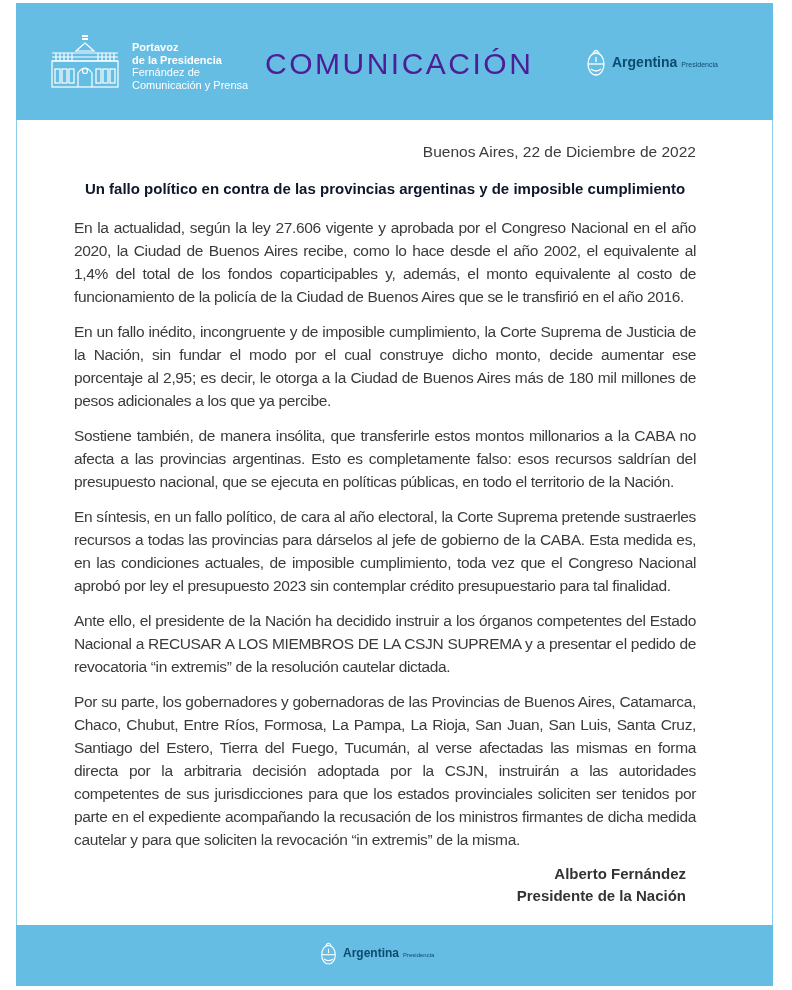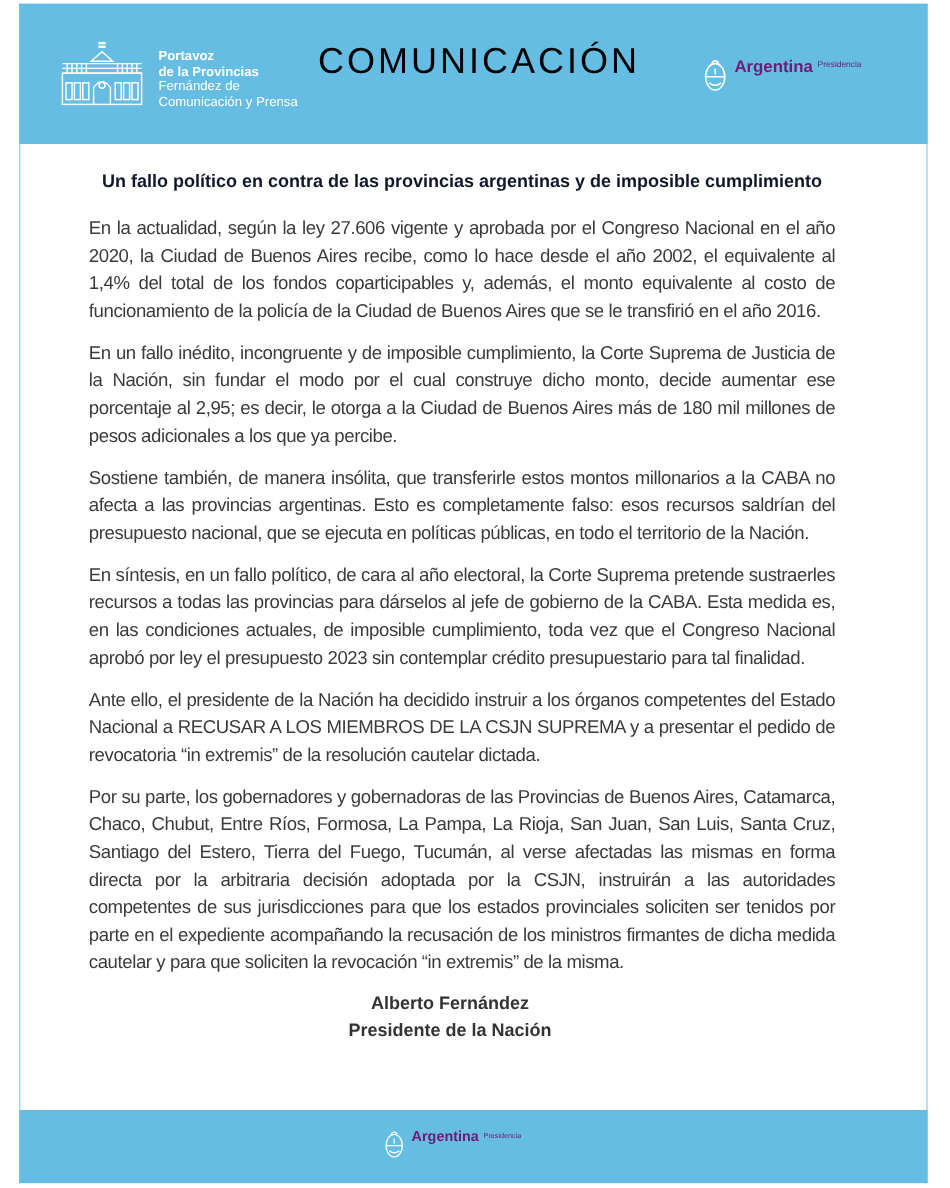--- a/index.html
+++ b/index.html
@@ -4,35 +4,35 @@
   <style>
     html, body { margin: 0; padding: 0; background: #ffffff; }
     body { width: 792px; height: 990px; position: relative; overflow: hidden; font-family: "Liberation Sans", sans-serif; }
     .frame { position: absolute; left: 16px; top: 3px; width: 757px; height: 983px; background: #ffffff; border-left: 1px solid #8ccde9; border-right: 1px solid #8ccde9; box-sizing: border-box; }
     .header { position: absolute; left: 16px; top: 3px; width: 757px; height: 117px; background: #66bde3; }
     .footer { position: absolute; left: 16px; top: 925px; width: 757px; height: 61px; background: #66bde3; }
     .logo-building { position: absolute; left: 34px; top: 30px; width: 70px; height: 56px; }
     .portavoz { position: absolute; left: 116px; top: 38px; color: #ffffff; font-size: 11px; line-height: 12.5px; }
     .portavoz .b { font-weight: bold; display: block; }
     .portavoz .r { display: block; font-weight: normal; }
-    .comunicacion { position: absolute; left: 249px; top: 32px; color: #000000; font-size: 30px; letter-spacing: 2.5px; font-weight: normal; line-height: 34px; }
-    .arg-logo { position: absolute; display: flex; color: #701a75; }
+    .comunicacion { position: absolute; left: 249px; top: 44px; color: #4c1d95; font-size: 30px; letter-spacing: 2.5px; font-weight: normal; line-height: 34px; }
+    .arg-logo { position: absolute; display: flex; align-items: center; color: #0c4a6e; }
     .arg-logo .shield { width: 20px; height: 30px; margin-right: 6px; }
     .arg-logo .name { font-weight: bold; font-size: 14px; }
     .arg-logo .sub { font-size: 7px; margin-left: 4px; margin-top: 4px; }
     .arg-header { left: 570px; top: 44px; }
     .arg-footer { left: 320px; top: 940px; }
     .arg-footer .shield { width: 17px; height: 26px; }
     .arg-footer .name { font-size: 12px; }
     .arg-footer .sub { font-size: 6px; }
     .content { position: absolute; left: 74px; top: 140px; width: 622px; color: #3b3b3b; font-size: 15.5px; line-height: 23px; }
     .date { text-align: right; margin: 0 0 14px 0; font-size: 15.5px; }
     .title { text-align: center; font-weight: bold; margin: 0 0 16px 0; font-size: 15px; color: #0f172a; }
     .para { text-align: justify; margin: 12px 0 12px 0; letter-spacing: -0.35px; }
-    .signature { position: absolute; right: 0; text-align: center; font-weight: bold; color: #333333; font-size: 15px; line-height: 22px; }
+    .signature { position: absolute; right: 0; text-align: right; font-weight: bold; color: #333333; font-size: 15px; line-height: 22px; }
   </style>
 </head>
 <body>
 
 <div class="frame"></div>
 
 <div class="header">
   <svg class="logo-building" viewBox="0 0 70 56" fill="none" stroke="#ffffff" stroke-width="1.2">
     <rect x="32" y="2" width="6" height="2" fill="#ffffff" stroke="none"></rect>
     <rect x="32" y="5" width="6" height="2" fill="#ffffff" stroke="none"></rect>
@@ -55,39 +55,40 @@
       <line x1="18" y1="20" x2="18" y2="28"></line>
       <line x1="22" y1="20" x2="22" y2="28"></line>
     <line x1="48" y1="20" x2="48" y2="28"></line>
       <line x1="52" y1="20" x2="52" y2="28"></line>
       <line x1="56" y1="20" x2="56" y2="28"></line>
       <line x1="60" y1="20" x2="60" y2="28"></line>
       <line x1="64" y1="20" x2="64" y2="28"></line>
   </svg>
   <div class="portavoz">
     <span class="b">Portavoz</span>
-    <span class="b">de la Provincias</span>
+    <span class="b">de la Presidencia</span>
     <span class="r">Fernández de</span>
     <span class="r">Comunicación y Prensa</span>
   </div>
   <div class="comunicacion">COMUNICACIÓN</div>
   <div class="arg-logo arg-header">
     <svg class="shield" viewBox="0 0 20 30" fill="none" stroke="#ffffff" stroke-width="1.3">
       <ellipse cx="10" cy="17" rx="8" ry="11"></ellipse>
       <line x1="2.5" y1="17" x2="17.5" y2="17"></line>
       <path d="M7 6 Q10 1 13 6"></path>
       <path d="M5 22 Q10 26 15 22"></path>
       <line x1="10" y1="10" x2="10" y2="15"></line>
     </svg>
     <span class="name">Argentina</span>
     <span class="sub">Presidencia</span>
   </div>
 </div>
 
 <div class="content">
+  <p class="date">Buenos Aires, 22 de Diciembre de 2022</p>
   <p class="title">Un fallo político en contra de las provincias argentinas  y de imposible cumplimiento</p>
   <p class="para">En la actualidad, según la ley 27.606 vigente y aprobada por el Congreso Nacional en el año 2020, la Ciudad de Buenos Aires recibe, como lo hace desde el año 2002, el equivalente al 1,4% del total de los fondos coparticipables y, además, el monto equivalente al costo de funcionamiento de la policía de la Ciudad de Buenos Aires que se le transfirió en el año 2016.</p>
   <p class="para">En un fallo inédito, incongruente y de imposible cumplimiento, la Corte Suprema de Justicia de la Nación, sin fundar el modo por el cual construye dicho monto, decide aumentar ese porcentaje al 2,95; es decir, le otorga a la Ciudad de Buenos Aires más de 180 mil millones de pesos adicionales a los que ya percibe.</p>
   <p class="para">Sostiene también, de manera insólita, que transferirle estos montos millonarios a la CABA no afecta a las provincias argentinas. Esto es completamente falso: esos recursos saldrían del presupuesto nacional, que se ejecuta en políticas públicas, en todo el territorio de la Nación.</p>
   <p class="para">En síntesis, en un fallo político, de cara al año electoral, la Corte Suprema pretende sustraerles recursos a todas las provincias para dárselos al jefe de gobierno de la CABA. Esta medida es, en las condiciones actuales, de imposible cumplimiento, toda vez que el Congreso Nacional aprobó por ley el presupuesto 2023 sin contemplar crédito presupuestario para tal finalidad.</p>
   <p class="para">Ante ello, el presidente de la Nación ha decidido instruir a los órganos competentes del Estado Nacional a RECUSAR A LOS MIEMBROS DE LA CSJN SUPREMA y a presentar el pedido de revocatoria “in extremis” de la resolución cautelar dictada.</p>
   <p class="para">Por su parte, los gobernadores y gobernadoras de las Provincias de Buenos Aires, Catamarca, Chaco, Chubut, Entre Ríos, Formosa, La Pampa, La Rioja, San Juan, San Luis, Santa Cruz, Santiago del Estero, Tierra del Fuego, Tucumán, al verse afectadas las mismas en forma directa por la arbitraria decisión adoptada por la CSJN, instruirán a las autoridades competentes de sus jurisdicciones para que los estados provinciales soliciten ser tenidos por parte en el expediente acompañando la recusación de los ministros firmantes de dicha medida cautelar y para que soliciten la revocación “in extremis” de la misma.</p>
   <div class="signature" style="position: relative; margin-top: 6px; right: 10px;">
     <div>Alberto Fernández</div>
     <div>Presidente de la Nación</div>

